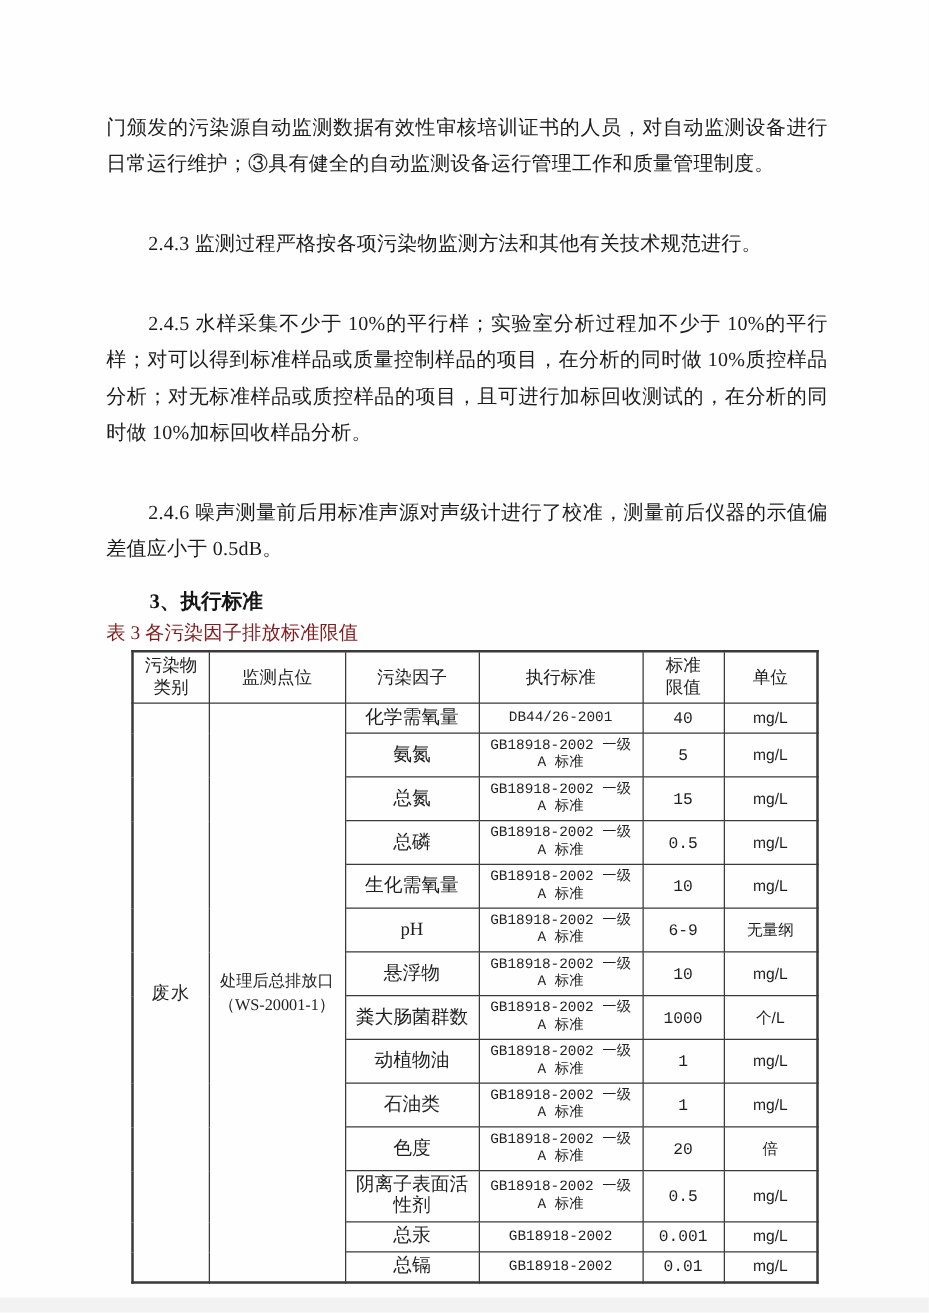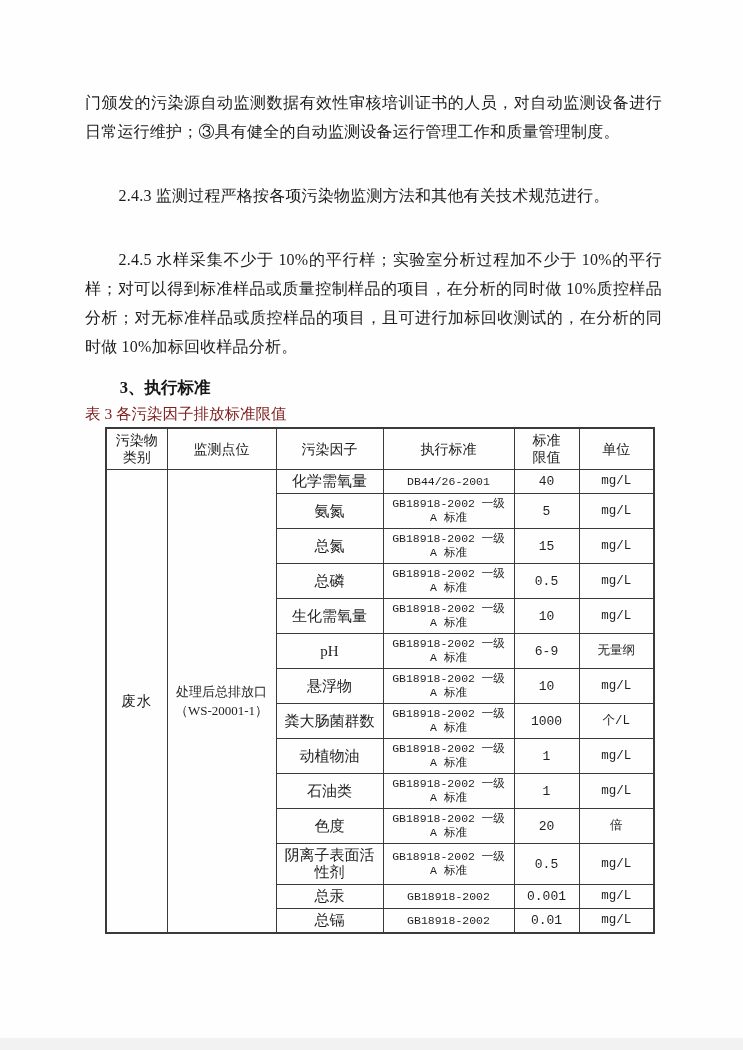--- a/index.html
+++ b/index.html
@@ -97,31 +97,32 @@
     font-family: "Liberation Mono", "DejaVu Sans Mono", monospace;
   }
   td.cell-limit {
     font-size: 13px;
     line-height: 15px;
     font-family: "Liberation Mono", "DejaVu Sans Mono", monospace;
   }
   td.cell-unit {
     font-size: 12.5px;
     line-height: 15px;
-    font-family: Liberation Mono, monospace;
+    font-family: Liberation Sans, sans-serif;
   }
 </style>
 </head>
 <body>
 
 <div class="page">
 
   <p class="body-text">门颁发的污染源自动监测数据有效性审核培训证书的人员，对自动监测设备进行日常运行维护；③具有健全的自动监测设备运行管理工作和质量管理制度。</p>
   <p class="body-text indent">2.4.3 监测过程严格按各项污染物监测方法和其他有关技术规范进行。</p>
   <p class="body-text indent">2.4.5 水样采集不少于 10%的平行样；实验室分析过程加不少于 10%的平行样；对可以得到标准样品或质量控制样品的项目，在分析的同时做 10%质控样品分析；对无标准样品或质控样品的项目，且可进行加标回收测试的，在分析的同时做 10%加标回收样品分析。</p>
+  <p class="body-text indent">2.4.6 噪声测量前后用标准声源对声级计进行了校准，测量前后仪器的示值偏差值应小于 0.5dB。</p>
 
   <h3 class="section-heading">3、执行标准</h3>
   <p class="table-title">表 3 各污染因子排放标准限值</p>
 
   <table class="standards">
     <colgroup>
       <col class="c-cat">
         <col class="c-point">
         <col class="c-factor">
       <col class="c-std">

